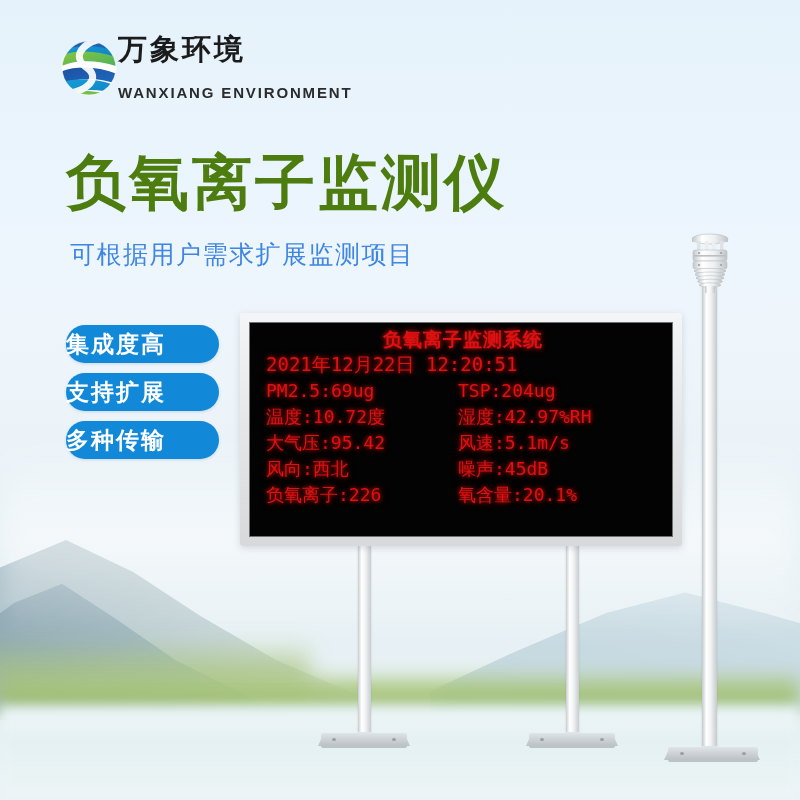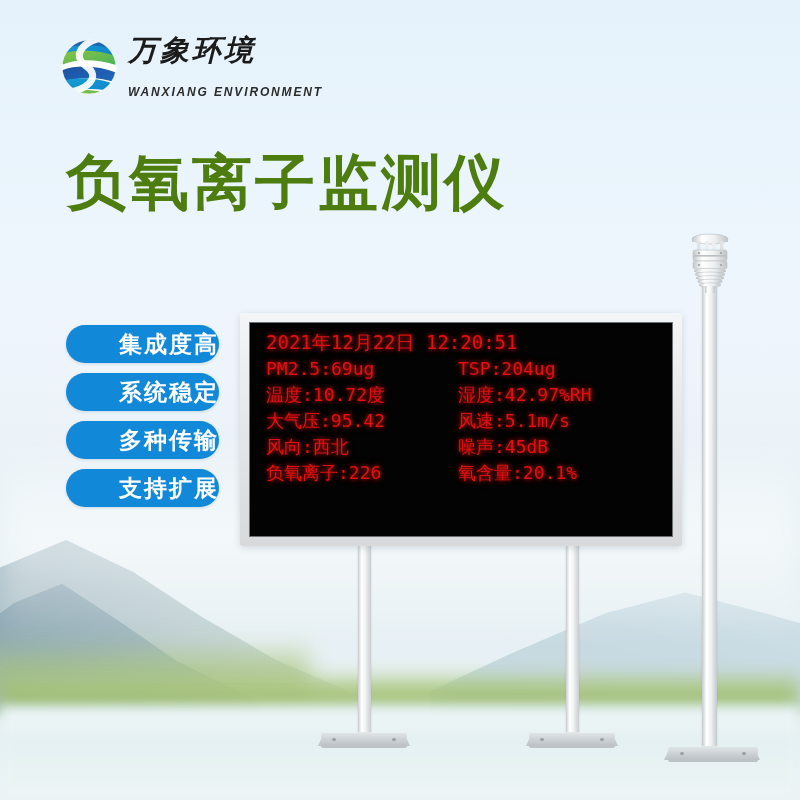--- a/index.html
+++ b/index.html
@@ -55,29 +55,29 @@
     background:linear-gradient(180deg,rgba(255,255,255,.55),rgba(255,255,255,0));
     filter:blur(7px);
   }
   .bg-haze{
     position:absolute;left:0;top:430px;width:800px;height:200px;
     background:linear-gradient(180deg,rgba(255,255,255,.0),rgba(255,255,255,.55) 55%,rgba(255,255,255,.1));
     filter:blur(14px);
   }
 
   
-  .logo{position:absolute;left:60px;top:34px;display:flex;align-items:center;gap:10px;font-style:italic;}
+  .logo{position:absolute;left:60px;top:34px;display:flex;align-items:center;}
   .logo-mark{width:58px;height:66px;flex:0 0 auto;}
   .logo-text{display:flex;flex-direction:column;justify-content:center;}
   .logo-cn{
     font-size:29px;font-weight:bold;color:#1b1b1b;letter-spacing:3px;
     line-height:1.08;font-family:"DejaVu Sans","Liberation Sans",sans-serif;
   }
   .logo-en{
-    font-size:12px;color:#2b2b2b;letter-spacing:1.85px;font-weight:bold;
+    font-size:15px;color:#2b2b2b;letter-spacing:1.85px;font-weight:bold;
     margin-top:19px;
   }
 
   
   .headline{
     position:absolute;left:66px;top:152px;
     font-size:60px;font-weight:bold;color:#4d7c0f;letter-spacing:3px;
     font-family:"DejaVu Sans","Liberation Sans",sans-serif;
     line-height:1;white-space:nowrap;
   }
@@ -85,21 +85,21 @@
     position:absolute;left:70px;top:238px;
     font-size:25px;color:#3f86e2;letter-spacing:1.5px;
     font-family:"DejaVu Sans","Liberation Sans",sans-serif;
     white-space:nowrap;
   }
 
   
   .badges{position:absolute;left:66px;top:325px;display:flex;flex-direction:column;gap:10px;}
   .badge{
     width:153px;height:38px;border-radius:19px;background:#1188d8;
-    display:flex;align-items:center;justify-content:flex-end;
+    display:flex;align-items:center;justify-content:flex-start;
     color:#ffffff;font-size:23px;font-weight:bold;letter-spacing:2px;
     font-family:"DejaVu Sans","Liberation Sans",sans-serif;
     box-shadow:0 1px 3px rgba(20,90,150,.18);
   }
 
   
   .board{
     position:absolute;left:240px;top:313px;width:442px;height:233px;
     background:linear-gradient(180deg,#f4f5f6 0%,#e4e6e8 50%,#d7d9db 100%);
     border-radius:3px;padding:9px;box-sizing:border-box;
@@ -217,33 +217,31 @@
         <circle cx="29" cy="33" r="27" fill="none" stroke="#ffffff" stroke-width="1.2" opacity=".6"></circle>
       </svg>
     </span>
     <span class="logo-text">
       <span class="logo-cn">万象环境</span>
       <span class="logo-en">WANXIANG ENVIRONMENT</span>
     </span>
   </div>
 
   <div class="headline">负氧离子监测仪</div>
+  <div class="subhead">可根据用户需求扩展监测项目</div>
 
   <div class="badges">
     <div class="badge">
       <span>集成度高</span>
     </div>
     <div class="badge">
-      <span>系统稳定</span>
+      <span>支持扩展</span>
     </div>
     <div class="badge">
       <span>多种传输</span>
-    </div>
-    <div class="badge">
-      <span>支持扩展</span>
     </div>
   </div>
 
   <div class="leg l1"></div>
   <div class="leg l2"></div>
   <div class="mast"></div>
 
   <div class="base b1"></div>
   <div class="base-plate p1"></div>
   <div class="bolt" style="left:332px;top:738px;"></div>
@@ -295,20 +293,21 @@
         <ellipse cx="27" cy="54" rx="11" ry="2.2"></ellipse>
       </g>
 
       <rect x="22" y="55" width="10" height="7" fill="url(#gMetal)"></rect>
     </svg>
   </span>
 
   <div class="board">
     <div class="board-inner">
       <div class="led">
+        <div class="led-title">负氧离子监测系统</div>
         <div class="led-date">2021年12月22日 12:20:51</div>
         <div class="led-grid">
           <div class="led-cell">PM2.5:69ug</div>
           <div class="led-cell">TSP:204ug</div>
           <div class="led-cell">温度:10.72度</div>
           <div class="led-cell">湿度:42.97%RH</div>
           <div class="led-cell">大气压:95.42</div>
           <div class="led-cell">风速:5.1m/s</div>
           <div class="led-cell">风向:西北</div>
           <div class="led-cell">噪声:45dB</div>

